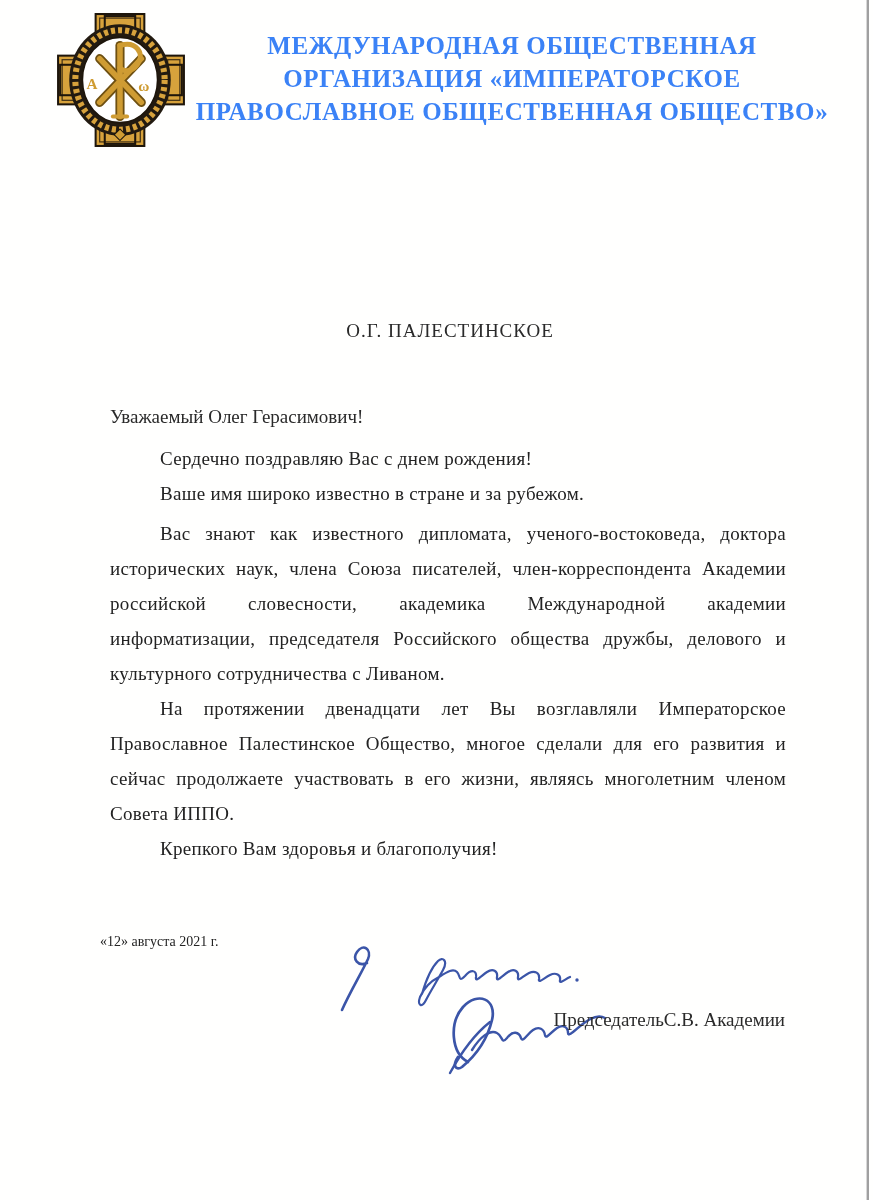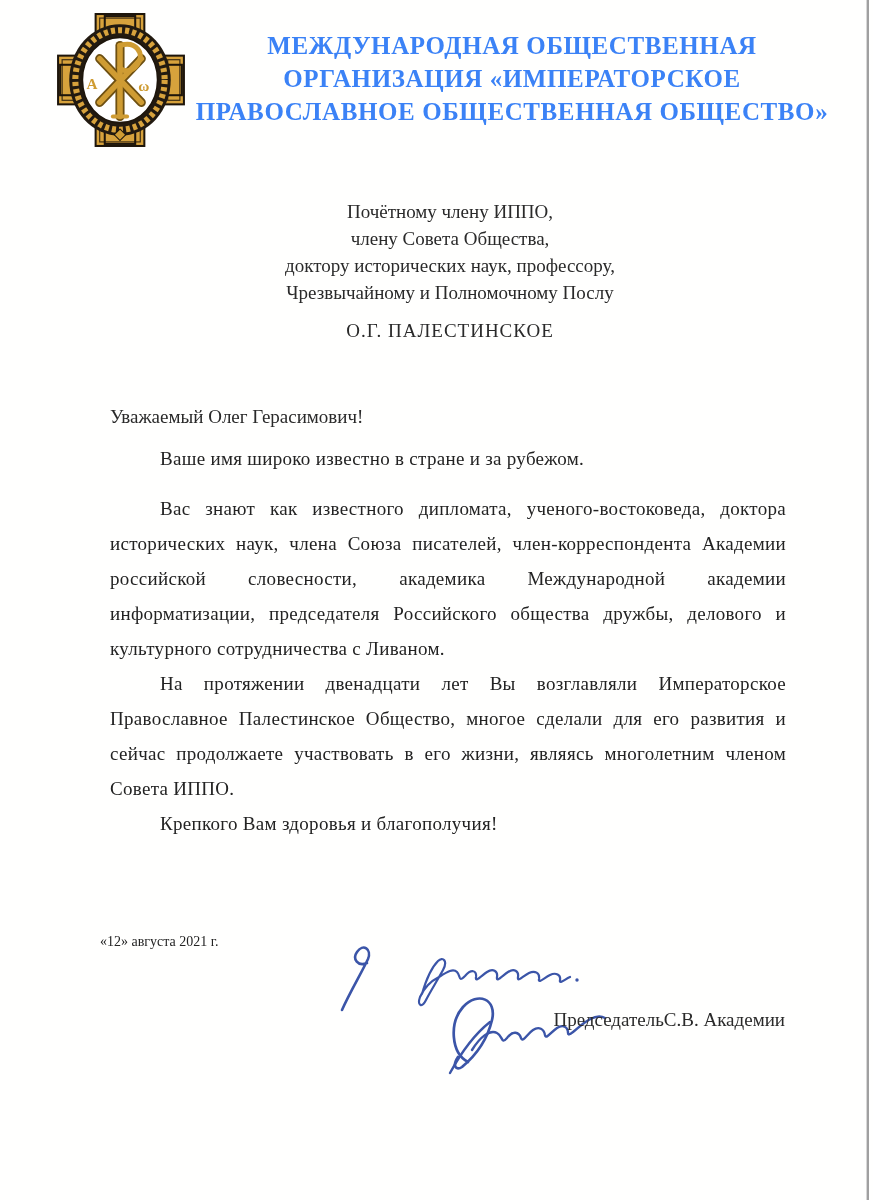--- a/index.html
+++ b/index.html
@@ -33,21 +33,21 @@
 
   .salutation {
     position:absolute; left:110px; top:406px; width:680px;
     font-size:19px; color:#2a2a2a;
   }
 
   
   .body { position:absolute; left:110px; top:441px; width:676px; font-size:19px; letter-spacing:0.3px; }
   .body p { margin:0; line-height:35px; text-indent:50px; }
   .body p.just { text-align:justify; }
-  .body p.p3 { margin-top:15px; }
+  .body p.p3 { margin-top:5px; }
 
   .date-line { position:absolute; left:100px; top:928px; font-size:14px; line-height:28px; }
 
   .signature-svg { position:absolute; left:300px; top:930px; width:350px; height:155px; }
 
   .sig-row {
     position:absolute; left:110px; right:88px; top:1006px;
     display:flex; justify-content:flex-end;
     font-size:19px; line-height:28px; color:#2a2a2a;
   }
@@ -99,31 +99,26 @@
       <rect x="58" y="117" width="8" height="8" transform="rotate(45 62 121)" fill="#cf9c33" stroke="#1d150b" stroke-width="1"></rect>
     </svg>
   </div>
 
   <div class="org-title">
     <div>МЕЖДУНАРОДНАЯ ОБЩЕСТВЕННАЯ</div>
     <div>ОРГАНИЗАЦИЯ «ИМПЕРАТОРСКОЕ</div>
     <div>ПРАВОСЛАВНОЕ ОБЩЕСТВЕННАЯ ОБЩЕСТВО»</div>
   </div>
 
-  <div class="addressee">
-    <div>Почётному члену ИППО,</div>
-    <div>члену Совета Общества,</div>
-    <div>доктору исторических наук, профессору,</div>
-    <div>Чрезвычайному и Полномочному Послу</div>
-  </div>
   <div class="addressee-name">О.Г. ПАЛЕСТИНСКОЕ</div>
 
   <div class="salutation">Уважаемый Олег Герасимович!</div>
 
   <div class="body">
+    <p>Сердечно поздравляю Вас с днем рождения!</p>
     <p>Ваше имя широко известно в стране и за рубежом.</p>
     <p class="just p3">Вас знают как известного дипломата, ученого-востоковеда, доктора исторических наук, члена Союза писателей, член-корреспондента Академии российской словесности, академика Международной академии информатизации, председателя Российского общества дружбы, делового и культурного сотрудничества с Ливаном.</p>
     <p class="just">На протяжении двенадцати лет Вы возглавляли Императорское Православное Палестинское Общество, многое сделали для его развития и сейчас продолжаете участвовать в его жизни, являясь многолетним членом Совета ИППО.</p>
     <p>Крепкого Вам здоровья и благополучия!</p>
   </div>
 
   <div class="date-line">«12» августа 2021 г.</div>
 
   <svg class="signature-svg" viewBox="0 0 350 155" role="img" aria-label="С уважением.">
     <g fill="none" stroke="#3b55a8" stroke-linecap="round" stroke-linejoin="round">

